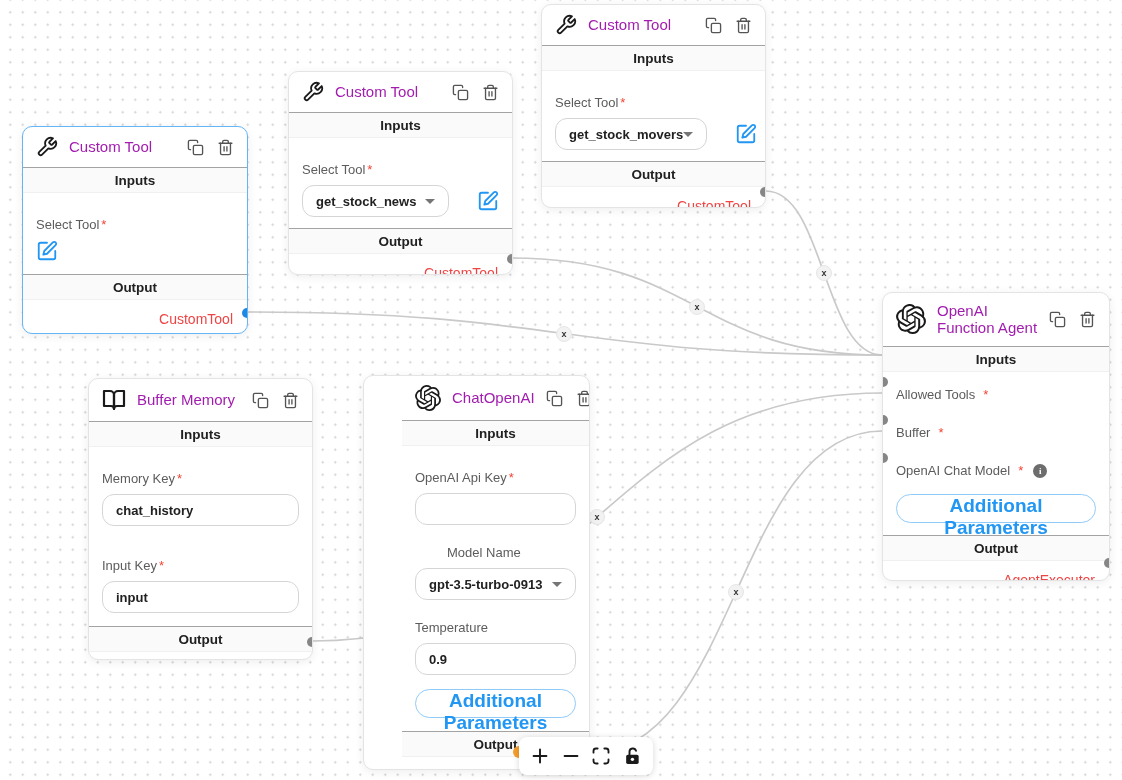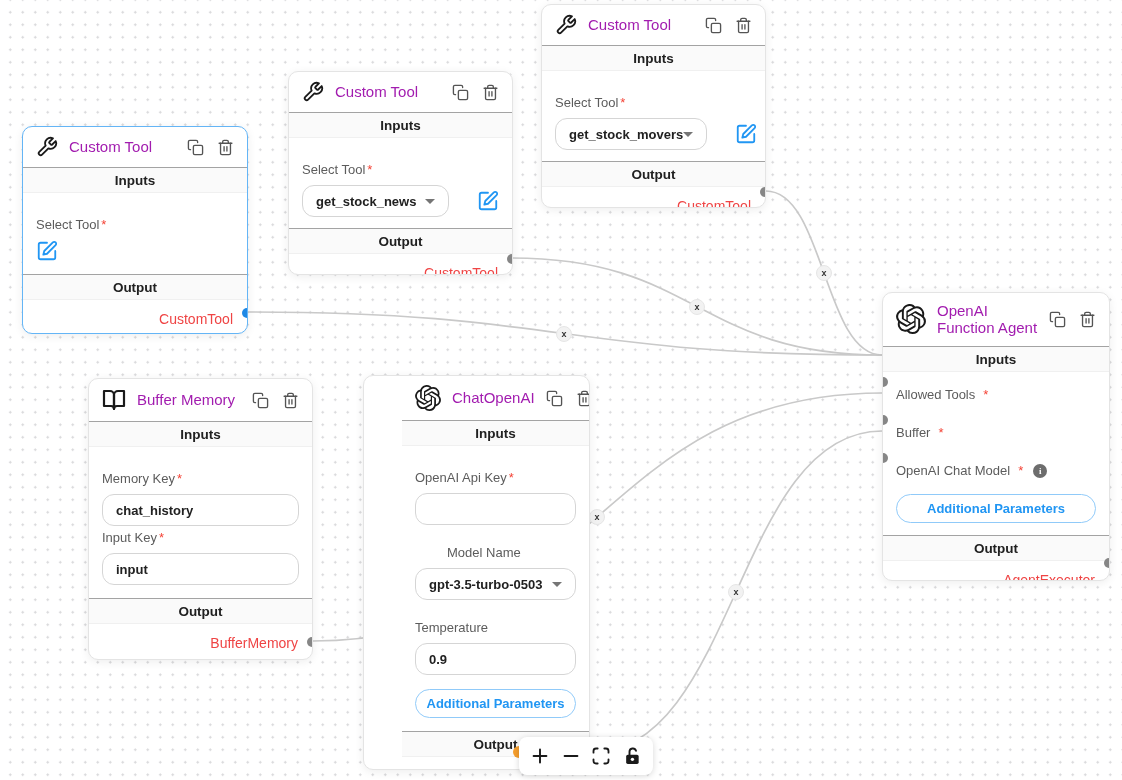--- a/index.html
+++ b/index.html
@@ -50,21 +50,21 @@
     font-size:13px; font-weight:600; color:#212121; background:#fff;
   }
   .dropdown { justify-content:space-between; cursor:pointer; }
   .dd-row { display:flex; gap:28px; }
   .dd-row .dropdown { flex:1; }
   .caret { width:0; height:0; border-left:5px solid transparent; border-right:5px solid transparent; border-top:5px solid #757575; }
   input.text-input { width:100%; outline:none; font-family:"Liberation Sans",sans-serif; }
   .btn-outline {
     display:block; width:100%; height:29px; margin-top:14px;
     border:1px solid #90caf9; border-radius:15px; background:#fff;
-    color:#2196f3; font-size:13px; font-weight:600; cursor:pointer;
+    color:#2196f3; font-size:19px; font-weight:600; cursor:pointer;
     font-family:"Liberation Sans",sans-serif;
   }
   .output-row { text-align:right; font-size:14px; color:#ef4444; padding:11px 14px; }
   .port { position:absolute; width:10px; height:10px; border-radius:50%; background:#868686; z-index:4; cursor:crosshair; }
   .port.right { right:-5px; }
   .port.left  { left:-5px; }
   .port.blue { background:#1e88e5; }
   .agent-input-row { display:flex; align-items:center; height:38px; font-size:13px; color:#5c5c5c; gap:6px; }
   .info-dot {
     width:14px; height:14px; border-radius:50%; background:#6d6d6d; color:#fff;
@@ -262,21 +262,21 @@
               <path d="M10 11v6"></path>
               <path d="M14 11v6"></path>
             </svg>
         </span>
       </span>
     </div>
     <div class="section-bar">Inputs</div>
     <div class="node-body">
       <div class="field-label"><span>Memory Key</span><span class="req">*</span></div>
       <input class="text-input" value="chat_history" style="">
-      <div class="field-label" style="margin-top:4px;"><span>Input Key</span><span class="req">*</span></div>
+      <div class="field-label" style="margin-top:32px;"><span>Input Key</span><span class="req">*</span></div>
       <input class="text-input" value="input" style="">
     </div>
     <div class="section-bar" style="margin-top:13px;">Output</div>
     <div class="output-row">BufferMemory</div>
     <span class="port right" style="top:258px;"></span>
   </div>
 
   <div class="node" style="left:363px; top:375px; width:227px; height:395px;padding-left:38px;">
     <div class="node-header">
       <span class="node-icon">
@@ -302,21 +302,21 @@
             </svg>
         </span>
       </span>
     </div>
     <div class="section-bar">Inputs</div>
     <div class="node-body">
       <div class="field-label"><span>OpenAI Api Key</span><span class="req">*</span></div>
       <input class="text-input" value="" style="">
       <div class="field-label" style="margin-top:20px;margin-left:32px;">Model Name</div>
       <div class="pill dropdown">
-        <span>gpt-3.5-turbo-0503</span>
+        <span>gpt-3.5-turbo-0913</span>
         <span class="caret"></span>
       </div>
       <div class="field-label" style="margin-top:20px;">Temperature</div>
       <input class="text-input" value="0.9" style="">
       <button class="btn-outline">Additional Parameters</button>
     </div>
     <div class="section-bar" style="margin-top:13px;">Output</div>
     <div class="output-row"></div>
     <span class="port right" style="top:373px;"></span>
   </div>

